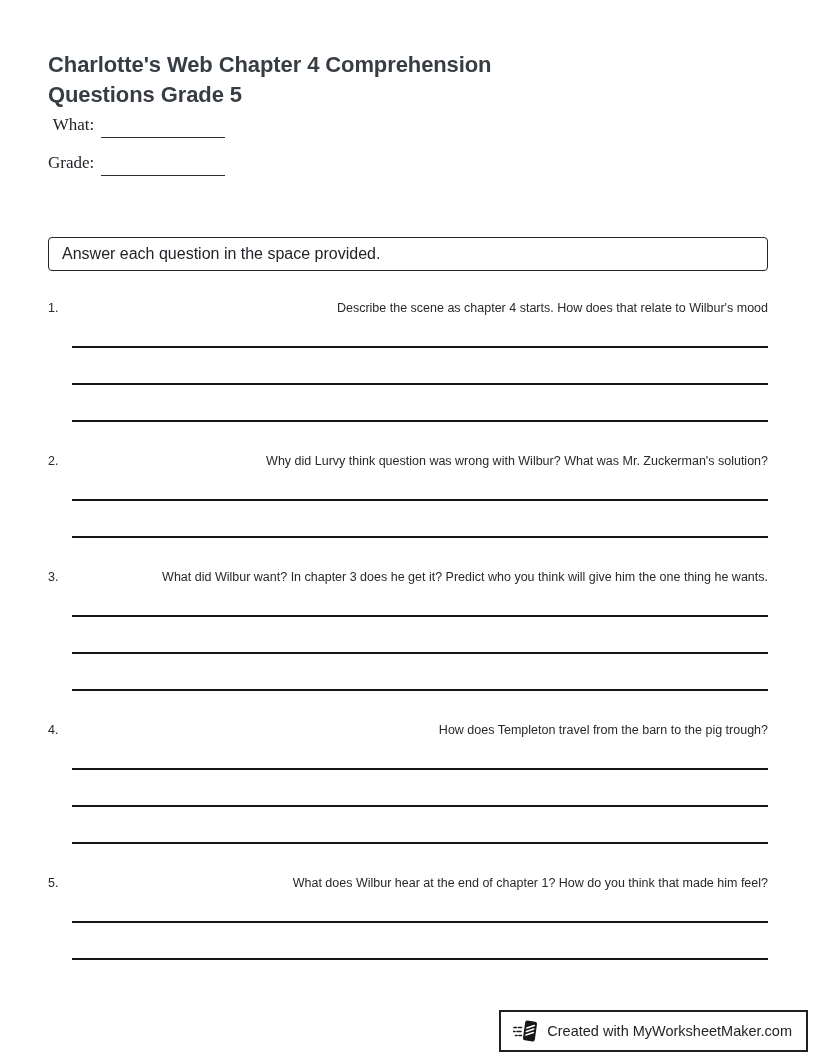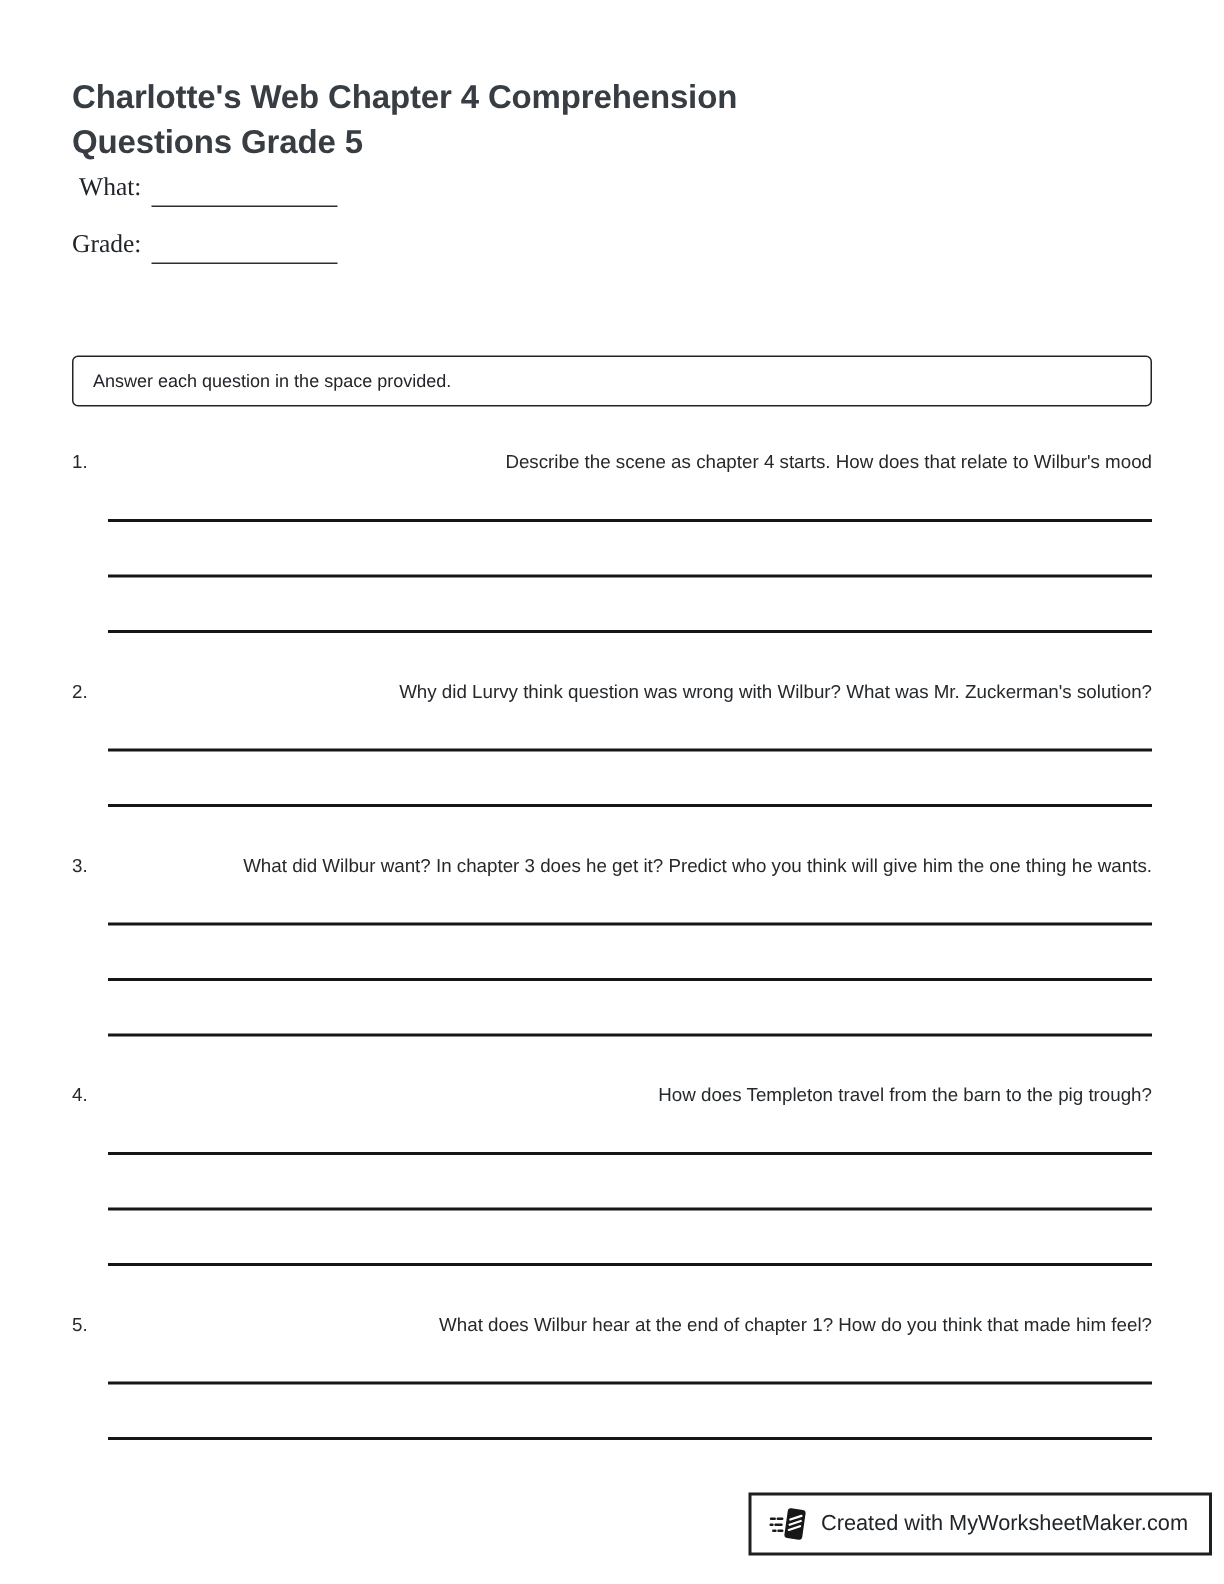--- a/index.html
+++ b/index.html
@@ -40,37 +40,37 @@
   }
 
   
   .instruction-box {
     margin-top: 49px;
     height: 34px;
     border: 1.5px solid #212529;
     border-radius: 4px;
     display: flex; align-items: center;
     padding-left: 13px;
-    font-size: 12px;
+    font-size: 16px;
     color: #212529;
   }
 
   
   .questions { margin-top: 28px; }
   .question { margin-bottom: 30px; }
   .q-row { display: flex; font-size: 12.5px; line-height: 18px; color: #26292c; }
   .q-num { flex: none; width: 24px; }
   .q-text { flex: 1; text-align: right; }
   .answer-line { height: 37px; border-bottom: 2px solid #161616; margin-left: 24px; }
   .answer-line:first-child { height: 31px; }
 
   
   .footer-badge {
     position: absolute;
-    right: 8px; bottom: 19px;
+    right: 8px; bottom: 4px;
     display: flex; align-items: center;
     border: 2px solid #1f1f1f;
     background: #ffffff;
     padding: 6px 14px 6px 12px;
     font-size: 14.5px;
     color: #212529;
     white-space: nowrap;
   }
   .footer-badge .logo { width: 26px; height: 26px; margin-right: 8px; flex: none; }
 </style>

